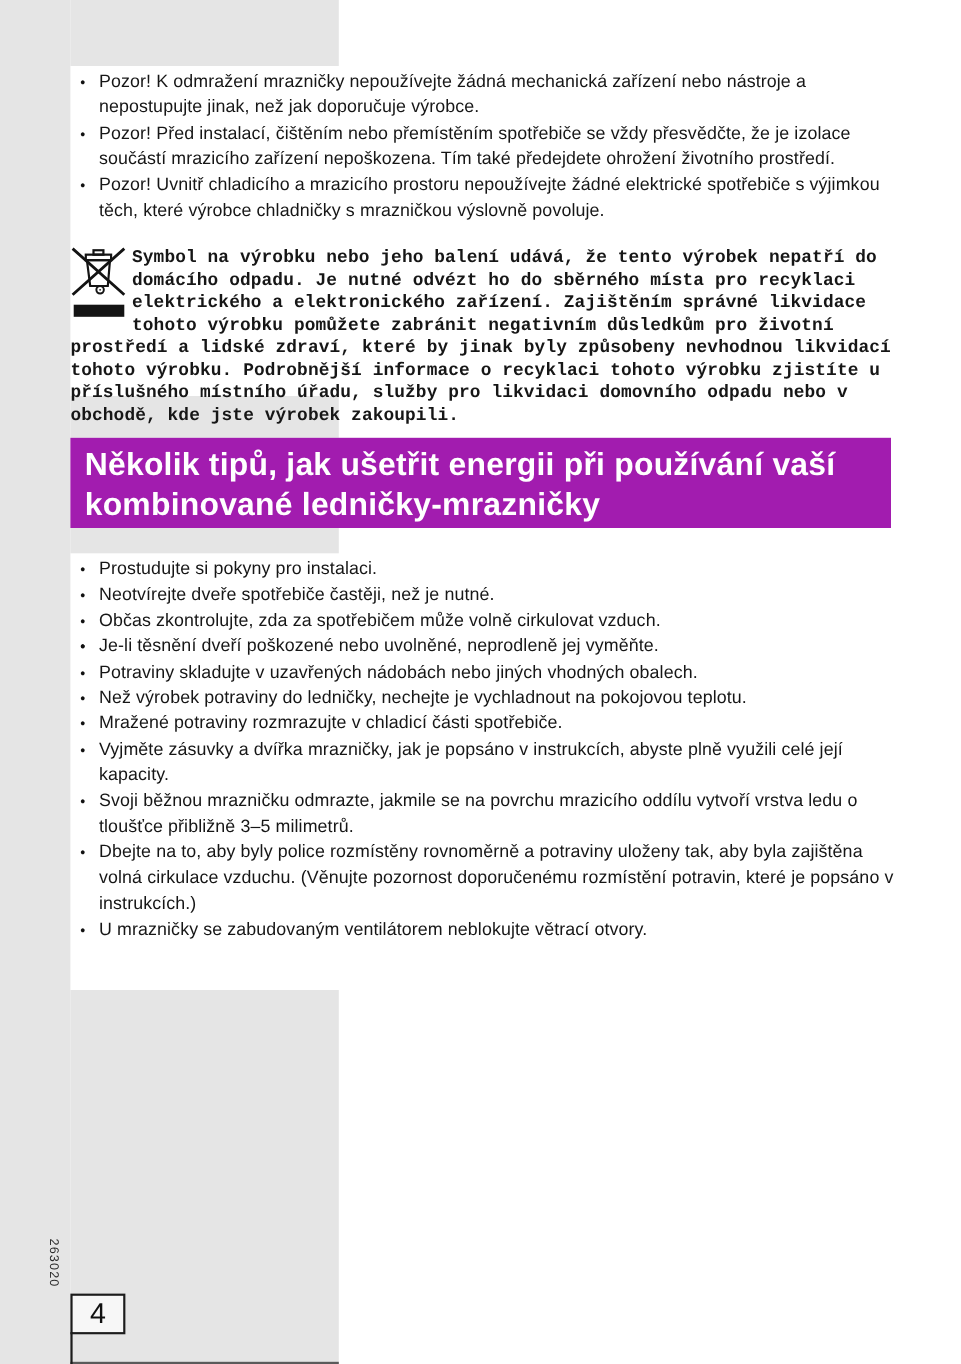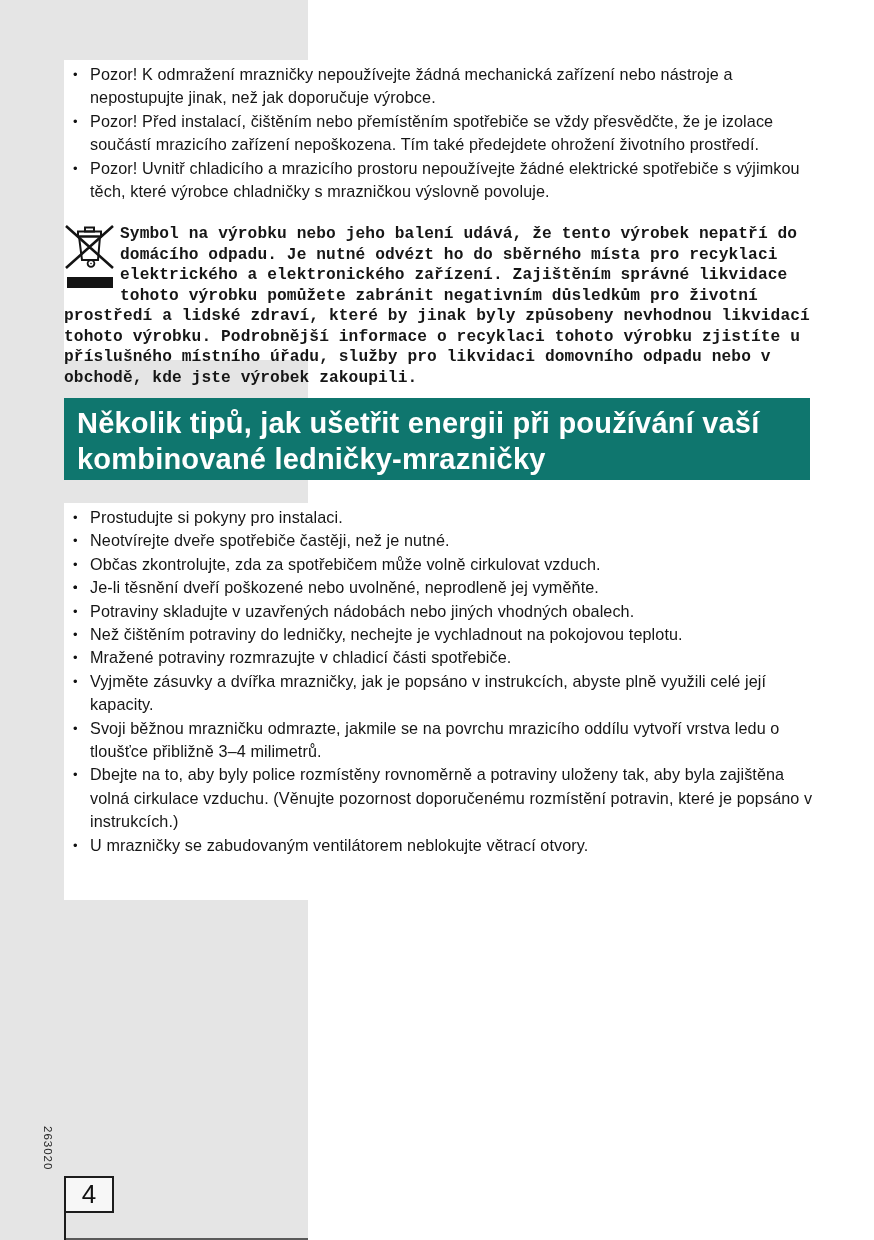--- a/index.html
+++ b/index.html
@@ -29,21 +29,21 @@
   .warnings{left:64px;top:63px;width:758px;}
   .warnings b{font-weight:400;}
 
   
   .weee{left:64px;top:224px;width:760px;font-size:16.2px;line-height:20.5px;font-weight:700;letter-spacing:0.1px;font-family:Liberation Mono, monospace;}
   .weee-float{float:left;width:56px;height:80px;}
   .weee-float svg{display:block;}
 
   
   .banner{
-    left:64px;top:398px;width:746px;height:82px;background:#0f766e;
+    left:64px;top:398px;width:746px;height:82px;background:#a21caf;
     box-sizing:border-box;padding:7px 10px 0 13px;
   }
   .banner .banner-text{
     color:#ffffff;font-size:29px;line-height:36px;font-weight:700;letter-spacing:0.2px;
   }
 
   .tips{left:64px;top:506px;width:760px;}
 
   
   .doc-code{
@@ -110,24 +110,24 @@
   <div class="banner-text">Několik tipů, jak ušetřit energii při používání vaší kombinované ledničky-mrazničky</div>
 </div>
 
 <ul class="abs bullets tips">
   <li><span class="dot">•</span><span>Prostudujte si pokyny pro instalaci.</span></li>
   <li><span class="dot">•</span><span>Neotvírejte dveře spotřebiče častěji, než je nutné.</span></li>
   <li><span class="dot">•</span><span>Občas zkontrolujte, zda za spotřebičem může volně cirkulovat vzduch.</span></li>
   <li><span class="dot">•</span></li>
   <li><span class="dot">•</span><span>Je-li těsnění dveří poškozené nebo uvolněné, neprodleně jej vyměňte.</span></li>
   <li><span class="dot">•</span><span>Potraviny skladujte v uzavřených nádobách nebo jiných vhodných obalech.</span></li>
-  <li><span class="dot">•</span><span>Než čištěním potraviny do ledničky, nechejte je vychladnout na pokojovou teplotu.</span></li>
+  <li><span class="dot">•</span><span>Než výrobek potraviny do ledničky, nechejte je vychladnout na pokojovou teplotu.</span></li>
   <li><span class="dot">•</span><span>Mražené potraviny rozmrazujte v chladicí části spotřebiče.</span></li>
   <li><span class="dot">•</span><span>Vyjměte zásuvky a dvířka mrazničky, jak je popsáno v instrukcích, abyste plně využili celé její kapacity.</span></li>
-  <li><span class="dot">•</span><span>Svoji běžnou mrazničku odmrazte, jakmile se na povrchu mrazicího oddílu vytvoří vrstva ledu o tloušťce přibližně 3–4 milimetrů.</span></li>
+  <li><span class="dot">•</span><span>Svoji běžnou mrazničku odmrazte, jakmile se na povrchu mrazicího oddílu vytvoří vrstva ledu o tloušťce přibližně 3–5 milimetrů.</span></li>
   <li><span class="dot">•</span><span>Dbejte na to, aby byly police rozmístěny rovnoměrně a potraviny uloženy tak, aby byla zajištěna volná cirkulace vzduchu. (Věnujte pozornost doporučenému rozmístění potravin, které je popsáno v instrukcích.)</span></li>
   <li><span class="dot">•</span><span>U mrazničky se zabudovaným ventilátorem neblokujte větrací otvory.</span></li>
 </ul>
 
 <div class="abs doc-code">263020</div>
 
 <div class="abs page-box">
   <span>4</span>
 </div>
 <div class="abs vrule"></div>

